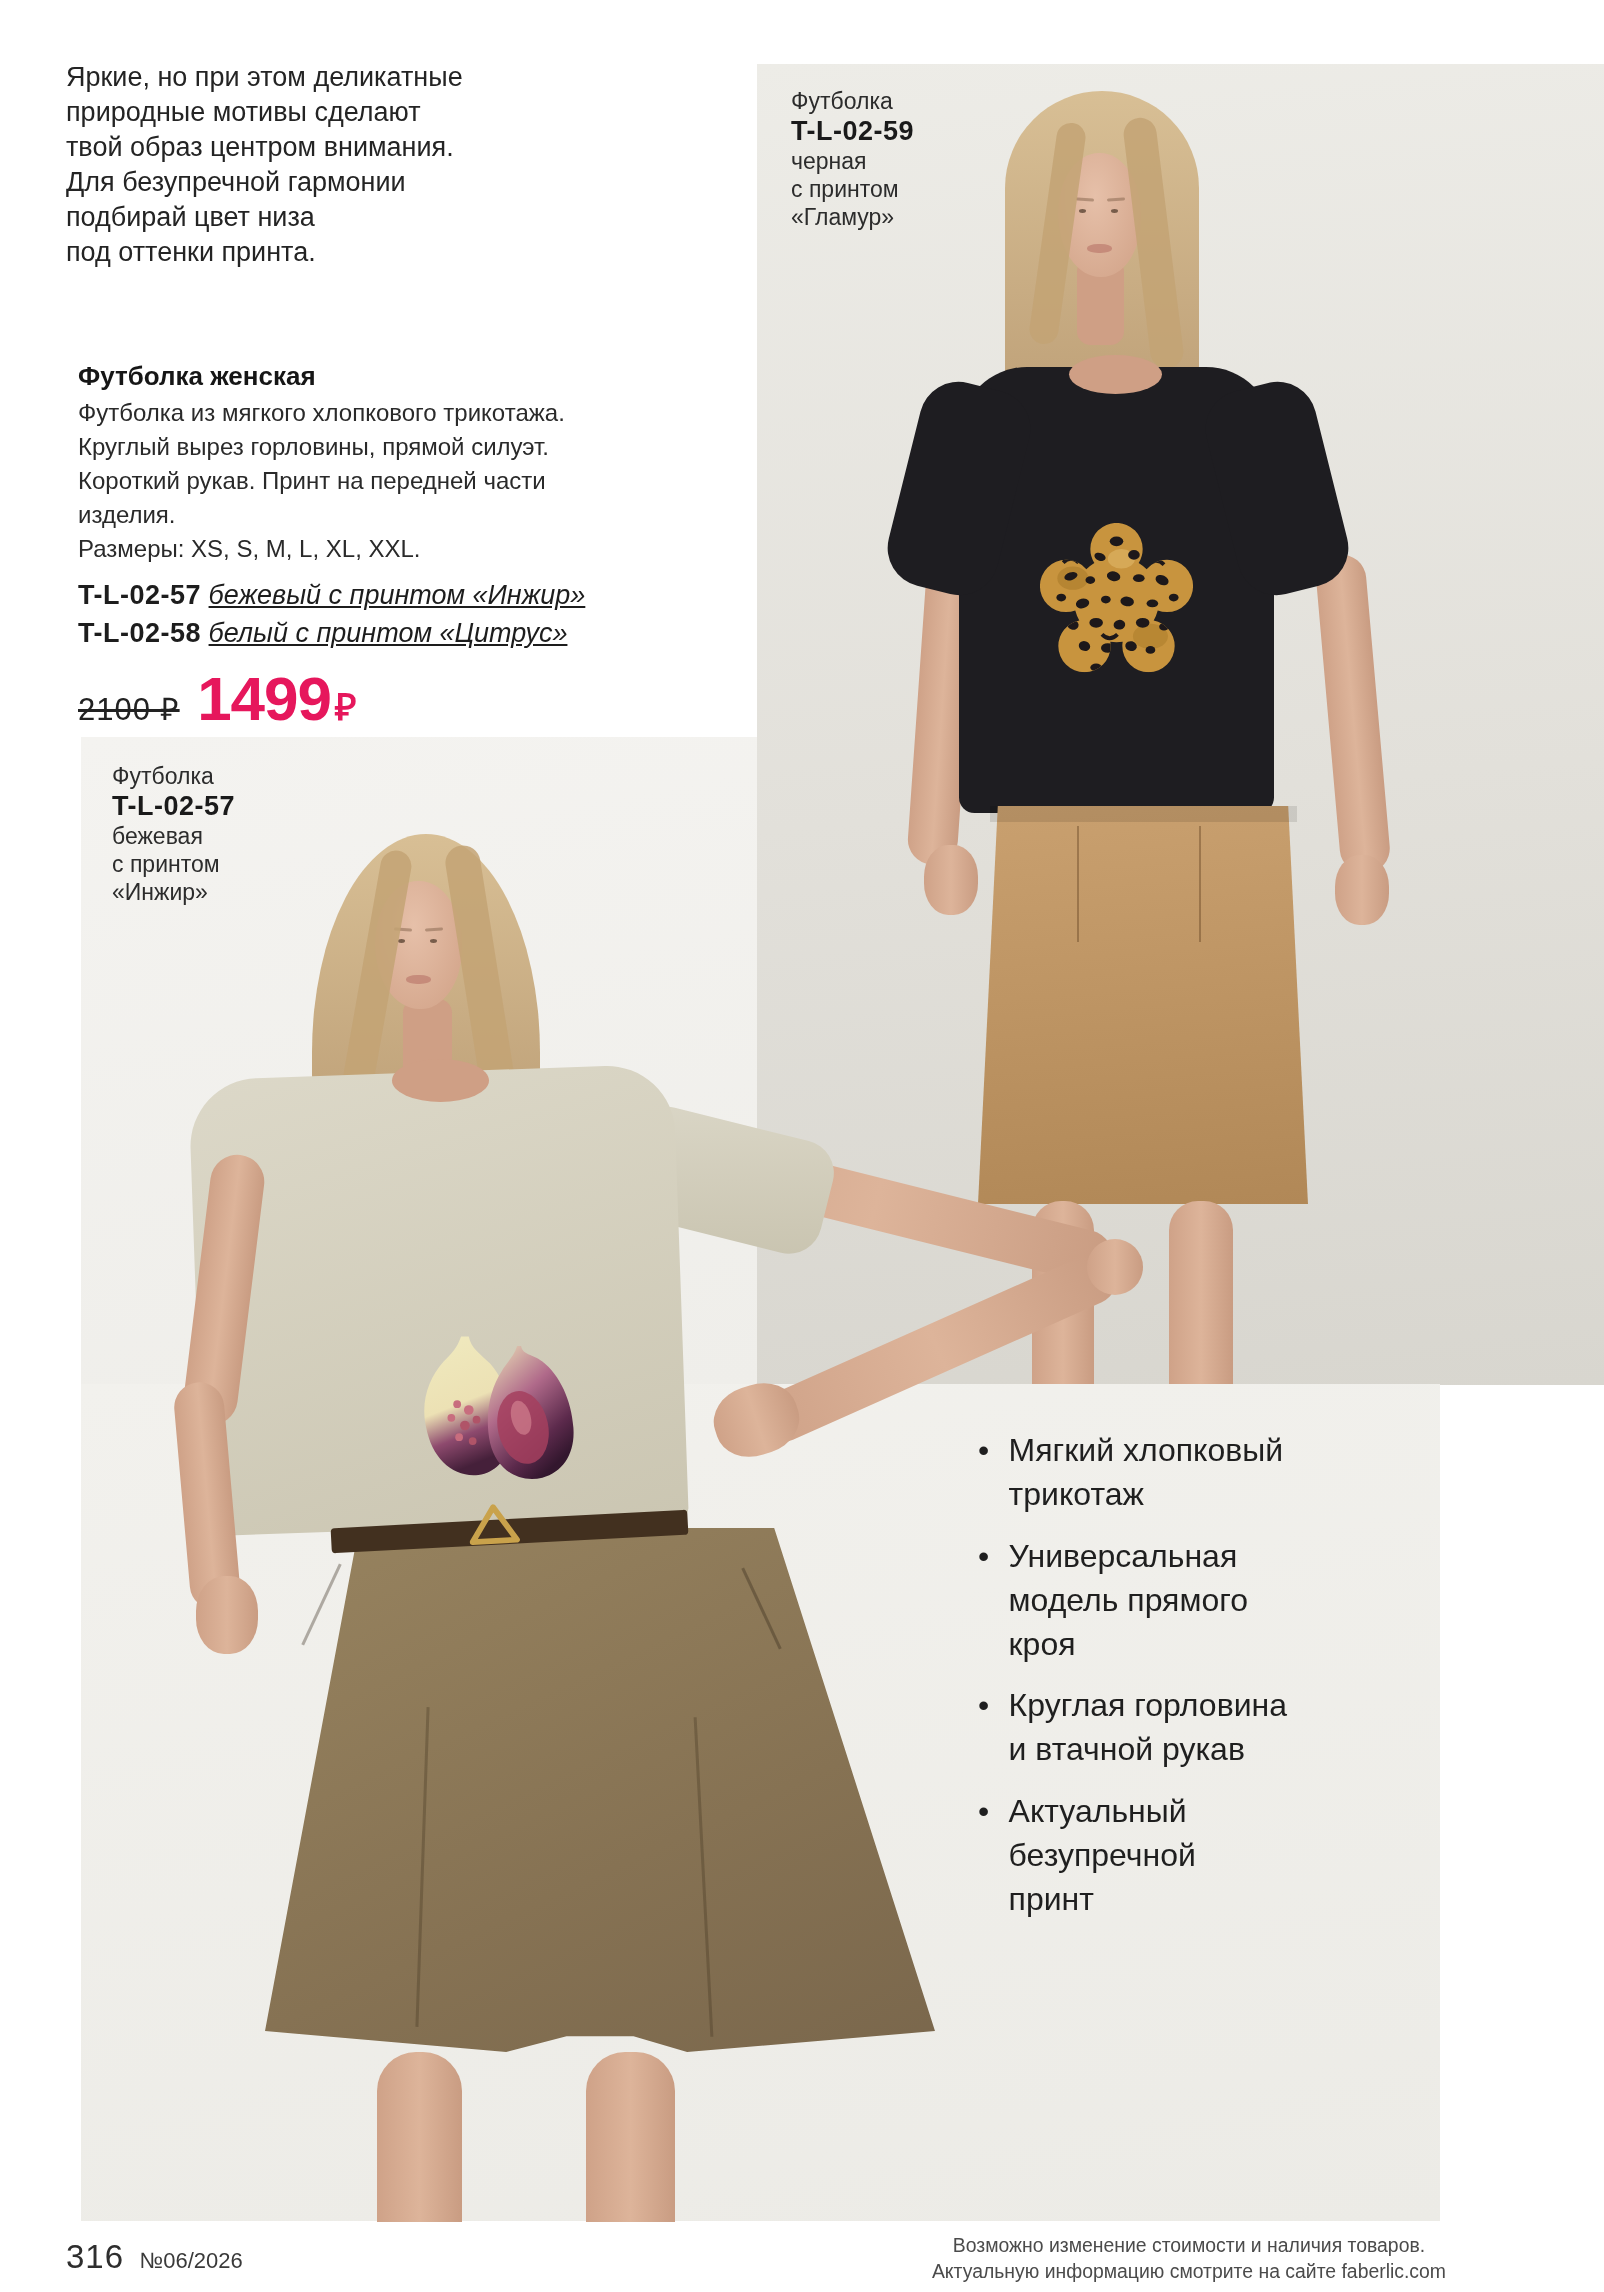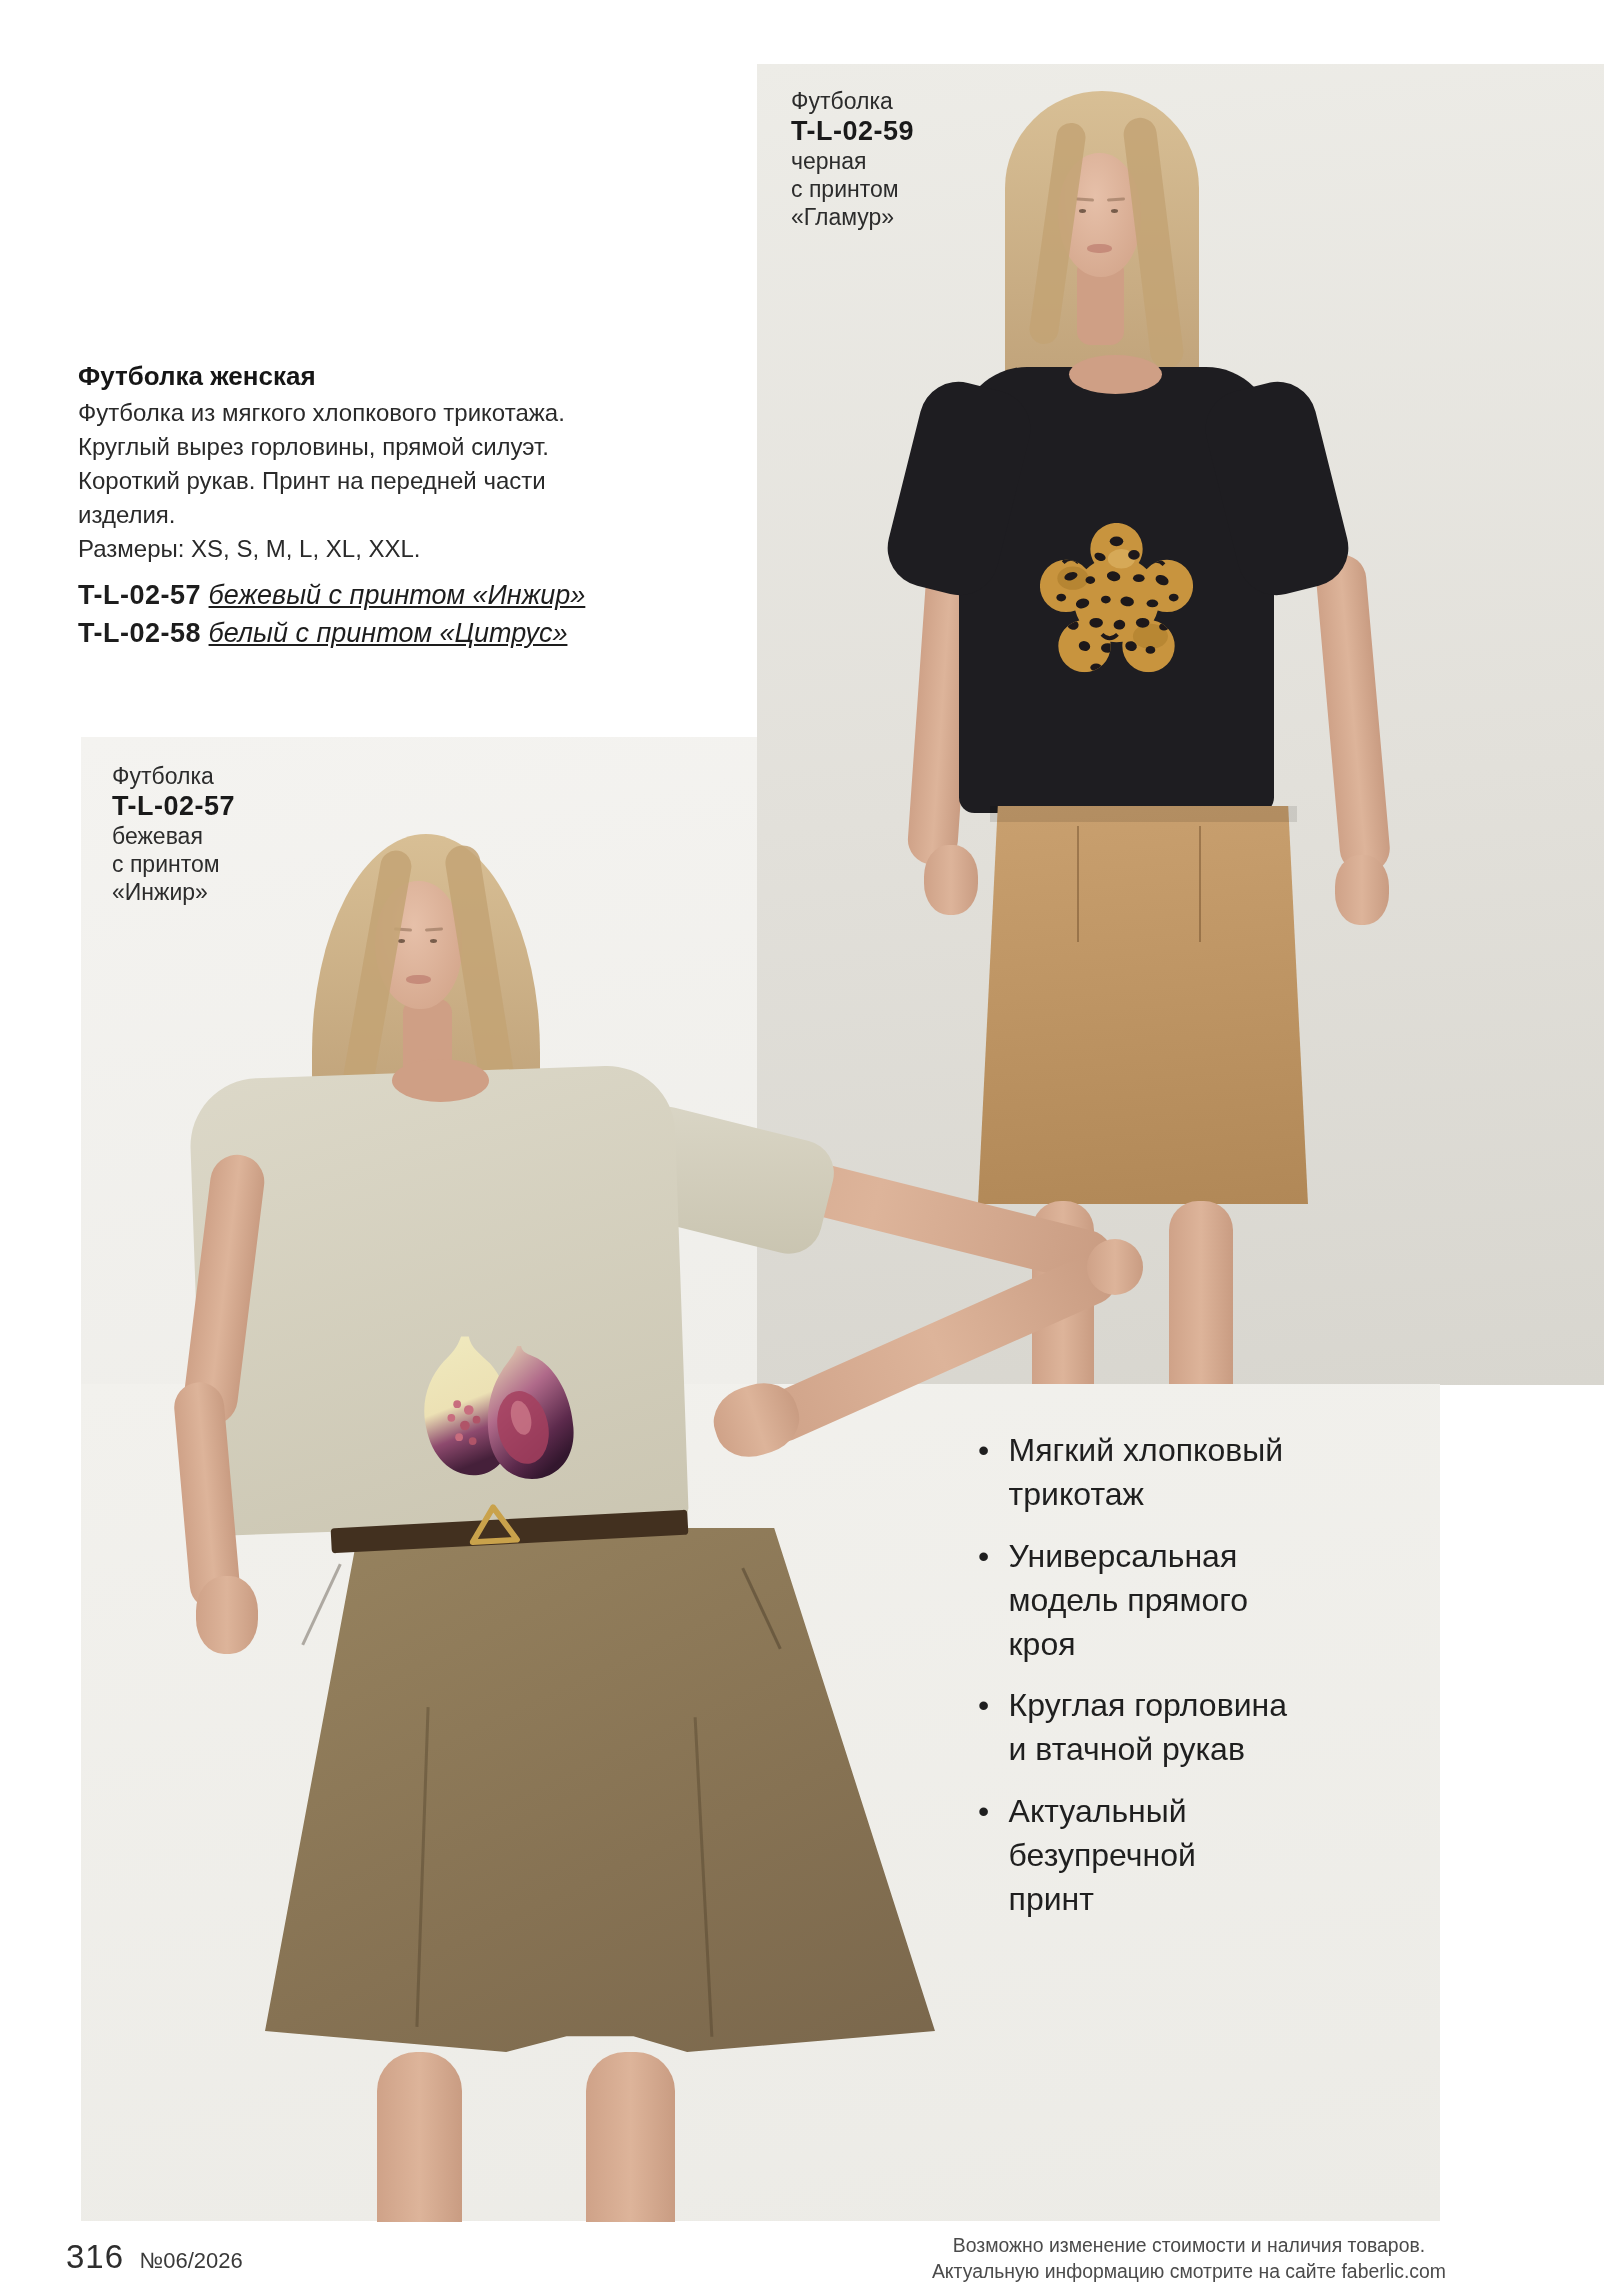--- a/index.html
+++ b/index.html
@@ -116,37 +116,49 @@
   .footer-page{font-size:33px;letter-spacing:1px;}
   .footer-issue{font-size:22px;color:#3a3a3a;}
   .footer-right{position:absolute;right:159px;top:2232px;text-align:center;font-size:19.4px;line-height:26px;
                 color:#4b4b4b;white-space:pre-line;z-index:6;}
 </style>
 </head>
 <body>
 
 <div class="page">
 
+  <div class="intro">Яркие, но при этом деликатные
+природные мотивы сделают
+твой образ центром внимания.
+Для безупречной гармонии
+подбирай цвет низа
+под оттенки принта.</div>
 
   <div class="product">
     <div class="product-title">Футболка женская</div>
     <div class="product-desc">Футболка из мягкого хлопкового трикотажа.
 Круглый вырез горловины, прямой силуэт.
 Короткий рукав. Принт на передней части
 изделия.</div>
     <div class="product-sizes">Размеры: XS, S, M, L, XL, XXL.</div>
     <div class="variants">
       <div class="variant-row">
         <span class="variant-code">T-L-02-57</span>
         <span class="variant-name">бежевый с принтом «Инжир»</span>
       </div>
       <div class="variant-row">
         <span class="variant-code">T-L-02-58</span>
         <span class="variant-name">белый с принтом «Цитрус»</span>
       </div>
+    </div>
+    <div class="price-row">
+      <span class="old-price">2100 ₽</span>
+      <span>
+        <span class="new-price">1499</span><span class="new-price-cur">₽</span>
+      </span>
     </div>
   </div>
 
   <div class="photo photo-right">
     <div class="abs hairband r-hair"></div>
     <div class="abs r-neck"></div>
     <div class="abs face r-face">
       <span class="brow" style="left:17.5px;top:45px;transform:rotate(4deg);"></span>
       <span class="brow" style="left:49px;top:45px;transform:rotate(-4deg);"></span>
       <span class="eye" style="left:21.3px;top:56px;"></span>

